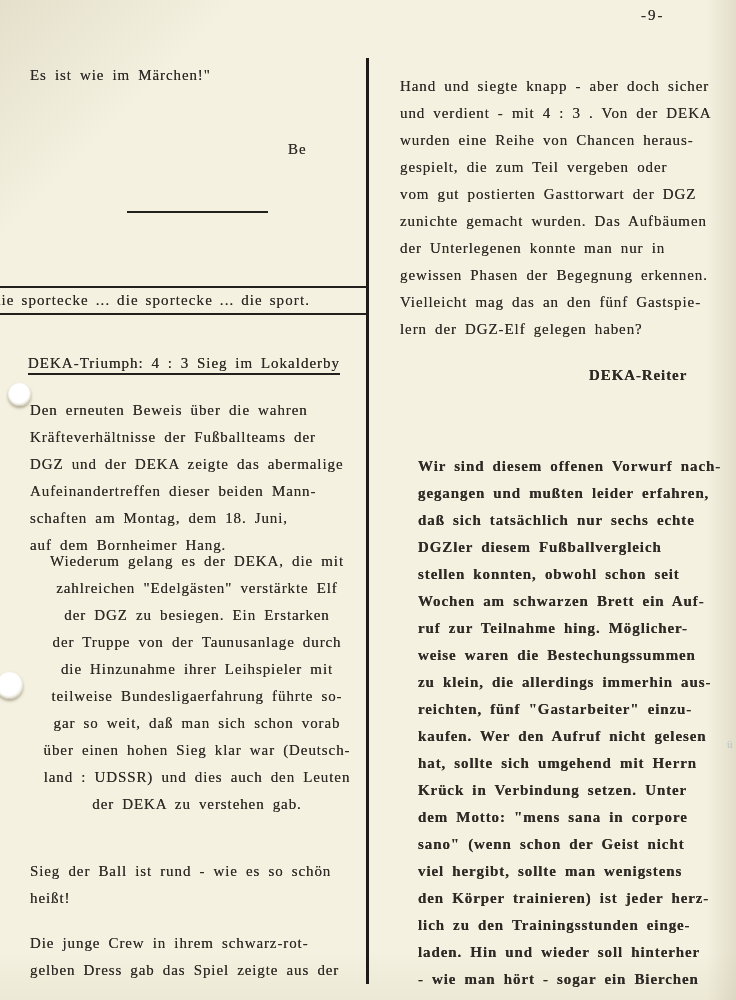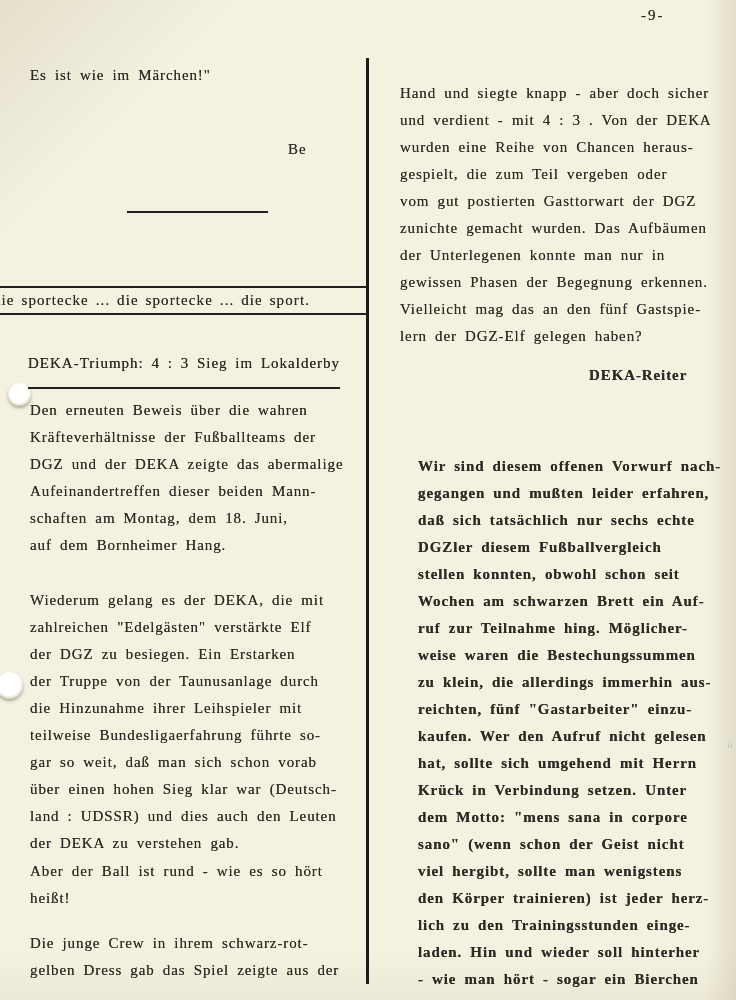--- a/index.html
+++ b/index.html
@@ -44,21 +44,21 @@
     display: block;
     margin-left: -7px;
     font-size: 15px; line-height: 18px;
     letter-spacing: 1.1px; word-spacing: 2px;
     white-space: nowrap;
     text-shadow: 0 0 0.5px rgba(45,42,37,0.75);
   }
   .headline {
     position: absolute;
     border-bottom: 2px solid #23211d;
-    padding-bottom: 15px;
+    padding-bottom: 1px;
     white-space: nowrap;
     font-size: 15px; line-height: 18px;
     letter-spacing: 1px; word-spacing: 3px;
     text-shadow: 0 0 0.6px rgba(45,42,37,0.85);
   }
   .divider {
     position: absolute;
     left: 366px; top: 58px;
     width: 3px; height: 926px;
     background: #1d1b18;
@@ -101,38 +101,38 @@
 
   <div class="headline" style="left:28px; top:354px;">DEKA-Triumph: 4 : 3 Sieg im Lokalderby</div>
 
   <div class="txt" style="left:30px; top:397px; width:334px;">Den erneuten Beweis über die wahren
 Kräfteverhältnisse der Fußballteams der
 DGZ und der DEKA zeigte das abermalige
 Aufeinandertreffen dieser beiden Mann-
 schaften am Montag, dem 18. Juni,
 auf dem Bornheimer Hang.</div>
 
-  <div class="txt" style="left:30px; top:587px; width:334px;">Wiederum gelang es der DEKA, die mit
+  <div class="txt" style="left:30px; top:548px; width:334px;text-align:center;">Wiederum gelang es der DEKA, die mit
 zahlreichen "Edelgästen" verstärkte Elf
 der DGZ zu besiegen. Ein Erstarken
 der Truppe von der Taunusanlage durch
 die Hinzunahme ihrer Leihspieler mit
 teilweise Bundesligaerfahrung führte so-
 gar so weit, daß man sich schon vorab
 über einen hohen Sieg klar war (Deutsch-
 land : UDSSR) und dies auch den Leuten
 der DEKA zu verstehen gab.</div>
 
-  <div class="txt" style="left:30px; top:858px; width:334px;">Aber der Ball ist rund - wie es so hört
+  <div class="txt" style="left:30px; top:858px; width:334px;">Sieg der Ball ist rund - wie es so schön
 heißt!</div>
 
   <div class="txt" style="left:30px; top:930px; width:334px;">Die junge Crew in ihrem schwarz-rot-
 gelben Dress gab das Spiel zeigte aus der</div>
 
-  <div class="txt" style="left:400px; top:80px; width:334px;">Hand und siegte knapp - aber doch sicher
+  <div class="txt" style="left:400px; top:73px; width:334px;">Hand und siegte knapp - aber doch sicher
 und verdient - mit 4 : 3 . Von der DEKA
 wurden eine Reihe von Chancen heraus-
 gespielt, die zum Teil vergeben oder
 vom gut postierten Gasttorwart der DGZ
 zunichte gemacht wurden. Das Aufbäumen
 der Unterlegenen konnte man nur in
 gewissen Phasen der Begegnung erkennen.
 Vielleicht mag das an den fünf Gastspie-
 lern der DGZ-Elf gelegen haben?</div>
 

